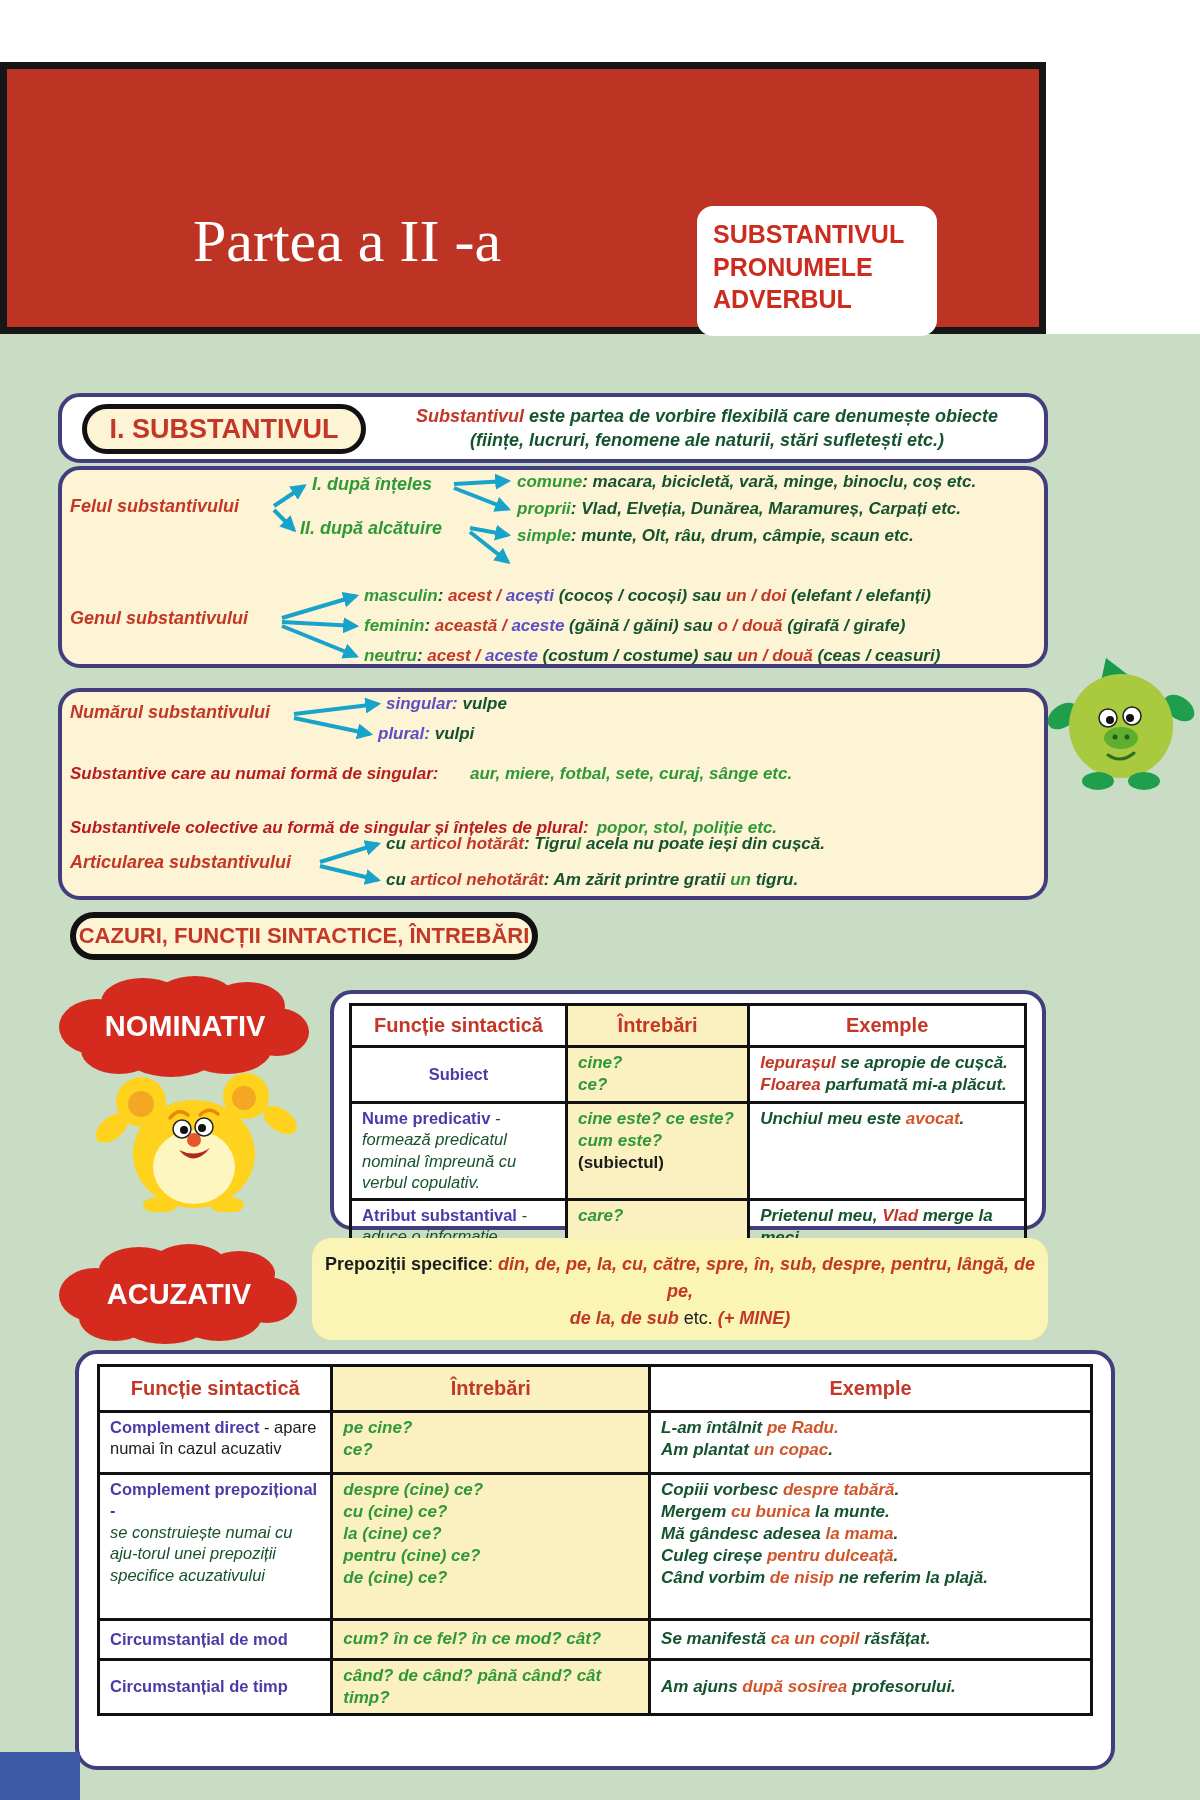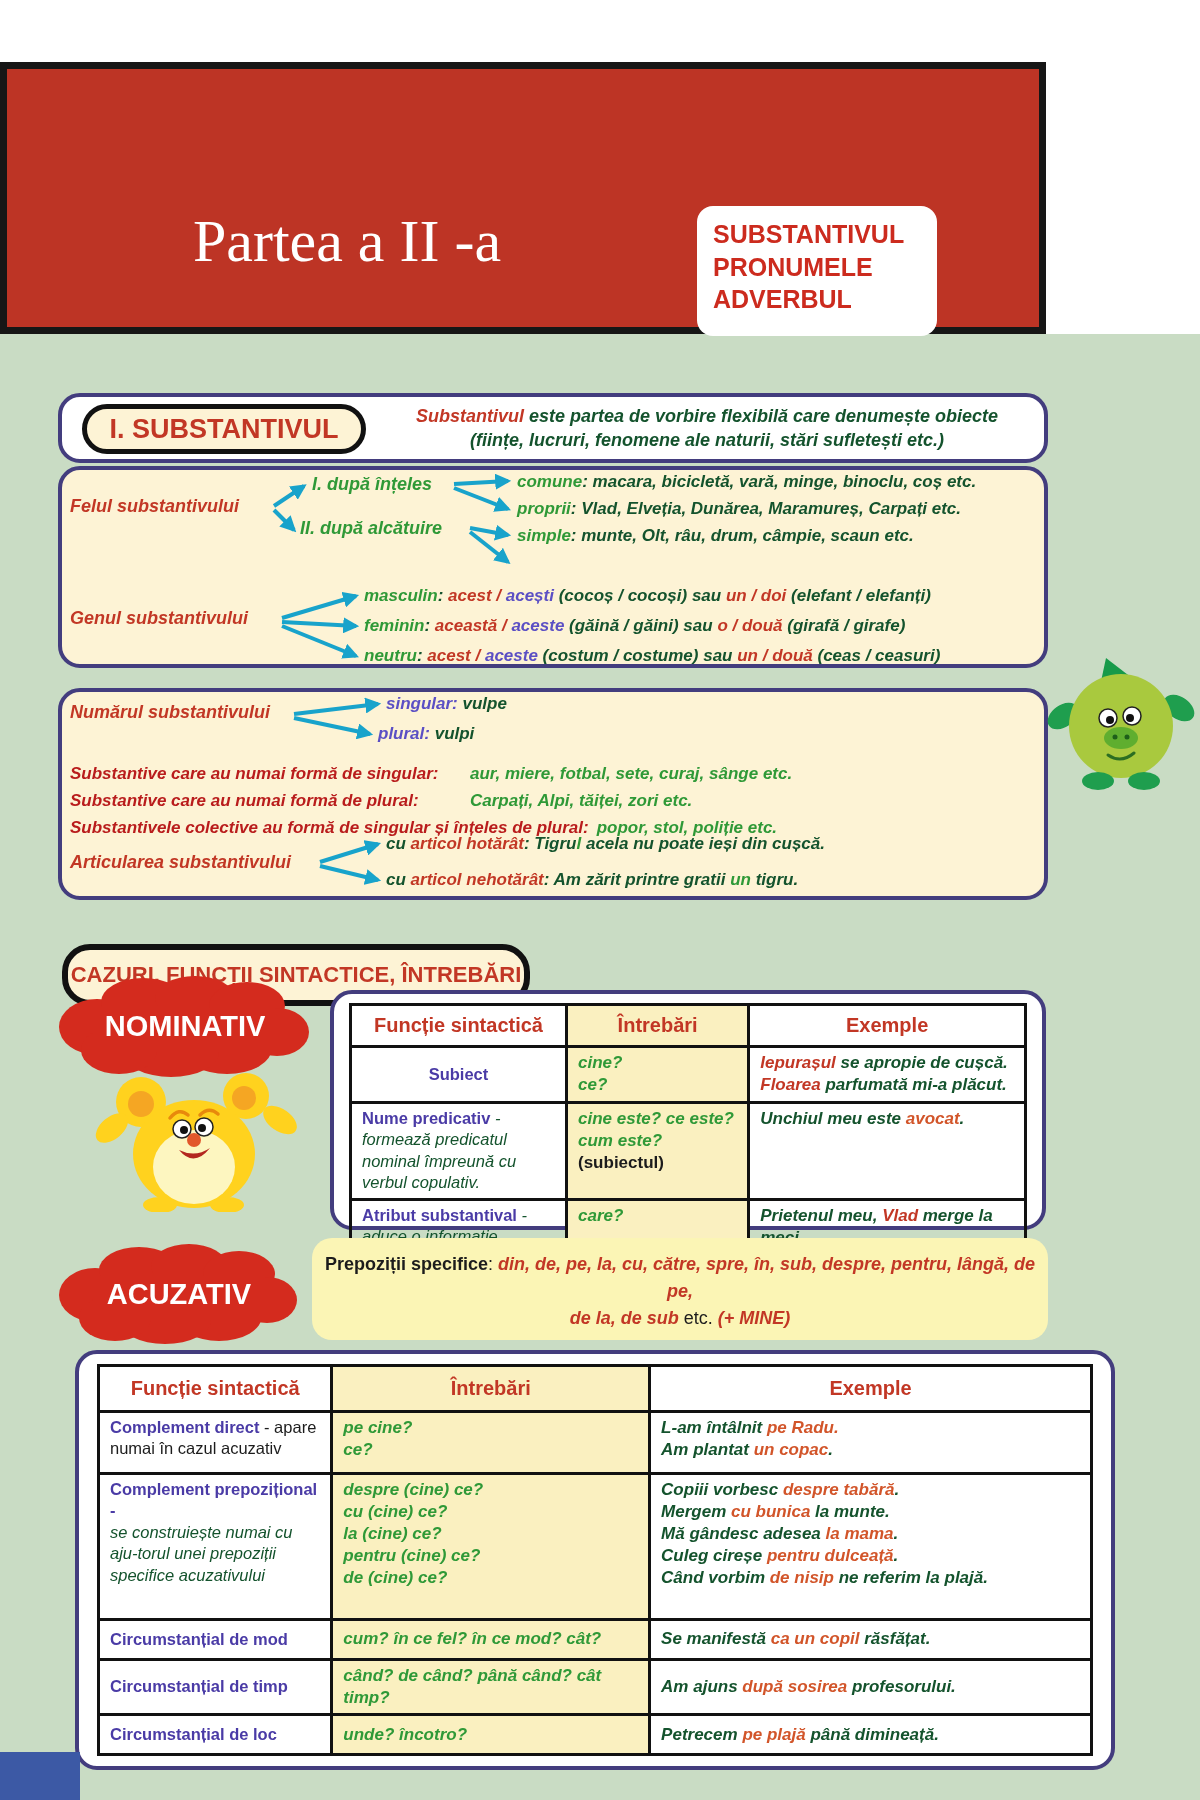--- a/index.html
+++ b/index.html
@@ -42,21 +42,21 @@
   table{border-collapse:collapse;width:100%;table-layout:fixed;}
   th,td{border:3px solid #111;}
   th{font-size:20px;color:#c23725;font-weight:700;background:#fff;}
   td{font-size:17px;font-style:italic;padding:4px 10px;vertical-align:middle;line-height:1.3;}
   .qbg{background:#faf0c0;}
   .ecell{font-weight:700;}
   .qcell{font-weight:700;}
   .fcell{font-size:16.5px;}
   .center{text-align:center;}
   .vt{vertical-align:top;}
-  #cazuri-pill{left:62px;top:912px;width:468px;height:62px;font-size:22px;border-width:6px;margin-top:32px;}
+  #cazuri-pill{left:70px;top:912px;width:468px;height:48px;font-size:22px;border-width:6px;}
   #prep-box{left:312px;top:1238px;width:736px;height:102px;background:#fbf5b5;border-radius:20px;
             box-sizing:border-box;padding-top:13px;text-align:center;font-size:18px;
             font-style:italic;font-weight:700;line-height:1.5;}
   #footer-strip{left:0;top:1752px;width:80px;height:48px;background:#3c59a5;}
   .cloud-text{fill:#ffffff;font-family:"Liberation Sans",sans-serif;font-weight:700;font-size:29px;}
 </style>
 </head>
 <body>
 
 <div id="page">
@@ -123,24 +123,20 @@
         <line x1="258" y1="174" x2="316" y2="188" marker-end="url(#arr2)"></line>
       </g>
     </svg>
     <div class="abs dg-label" style="left:8px;top:10px;">Numărul substantivului</div>
     <div class="abs dg-line" style="left:324px;top:2px;"><span class="ink-violet">singular: </span><span class="ink-navy">vulpe</span></div>
     <div class="abs dg-line" style="left:316px;top:32px;"><span class="ink-violet">plural: </span><span class="ink-navy">vulpi</span></div>
     <div class="abs note-row" style="left:8px;top:72px;width:960px;">
       <span class="note-label">Substantive care au numai formă de singular:</span>
       <span class="note-value">aur, miere, fotbal, sete, curaj, sânge etc.</span>
     </div>
-    <div class="abs note-row" style="left:8px;top:99px;width:960px;">
-      <span class="note-label">Substantive care au numai formă de plural:</span>
-      <span class="note-value">Carpați, Alpi, tăiței, zori etc.</span>
-    </div>
     <div class="abs note-row inline" style="left:8px;top:126px;width:960px;">
       <span class="note-label">Substantivele colective au formă de singular și înțeles de plural:</span>
       <span class="note-value">popor, stol, poliție etc.</span>
     </div>
     <div class="abs dg-label" style="left:8px;top:160px;">Articularea substantivului</div>
     <div class="abs dg-line" style="left:324px;top:142px;"><span class="ink-navy">cu </span><span class="ink-red">articol hotărât</span><span class="ink-navy">: Tigru</span><span class="ink-green">l</span><span class="ink-navy"> acela nu poate ieși din cușcă.</span></div>
     <div class="abs dg-line" style="left:324px;top:178px;"><span class="ink-navy">cu </span><span class="ink-red">articol nehotărât</span><span class="ink-navy">: Am zărit printre gratii </span><span class="ink-green">un</span><span class="ink-navy"> tigru.</span></div>
   </div>
 
   <svg class="abs" style="left:1046px;top:638px;" width="150" height="155" viewBox="0 0 150 155">
@@ -273,24 +269,19 @@
       <tr style="height:40px;">
         <td class="fcell"><span class="ink-violet-b">Circumstanțial de mod</span></td>
         <td class="qcell qbg"><span class="ink-green">cum? în ce fel? în ce mod? cât?</span></td>
         <td class="ecell"><span class="ink-navy">Se manifestă </span><span class="ink-orange">ca un copil</span><span class="ink-navy"> răsfățat.</span></td>
       </tr>
       <tr style="height:40px;">
         <td class="fcell"><span class="ink-violet-b">Circumstanțial de timp</span></td>
         <td class="qcell qbg"><span class="ink-green">când? de când? până când? cât timp?</span></td>
         <td class="ecell"><span class="ink-navy">Am ajuns </span><span class="ink-orange">după sosirea</span><span class="ink-navy"> profesorului.</span></td>
       </tr>
-      <tr style="height:40px;">
-        <td class="fcell"><span class="ink-violet-b">Circumstanțial de loc</span></td>
-        <td class="qcell qbg"><span class="ink-green">unde? încotro?</span></td>
-        <td class="ecell"><span class="ink-navy">Petrecem </span><span class="ink-orange">pe plajă</span><span class="ink-navy"> până dimineață.</span></td>
-      </tr>
       </tbody>
     </table>
   </div>
 
   <div class="abs" id="footer-strip"></div>
 
 </div>
 
 </body></html>

